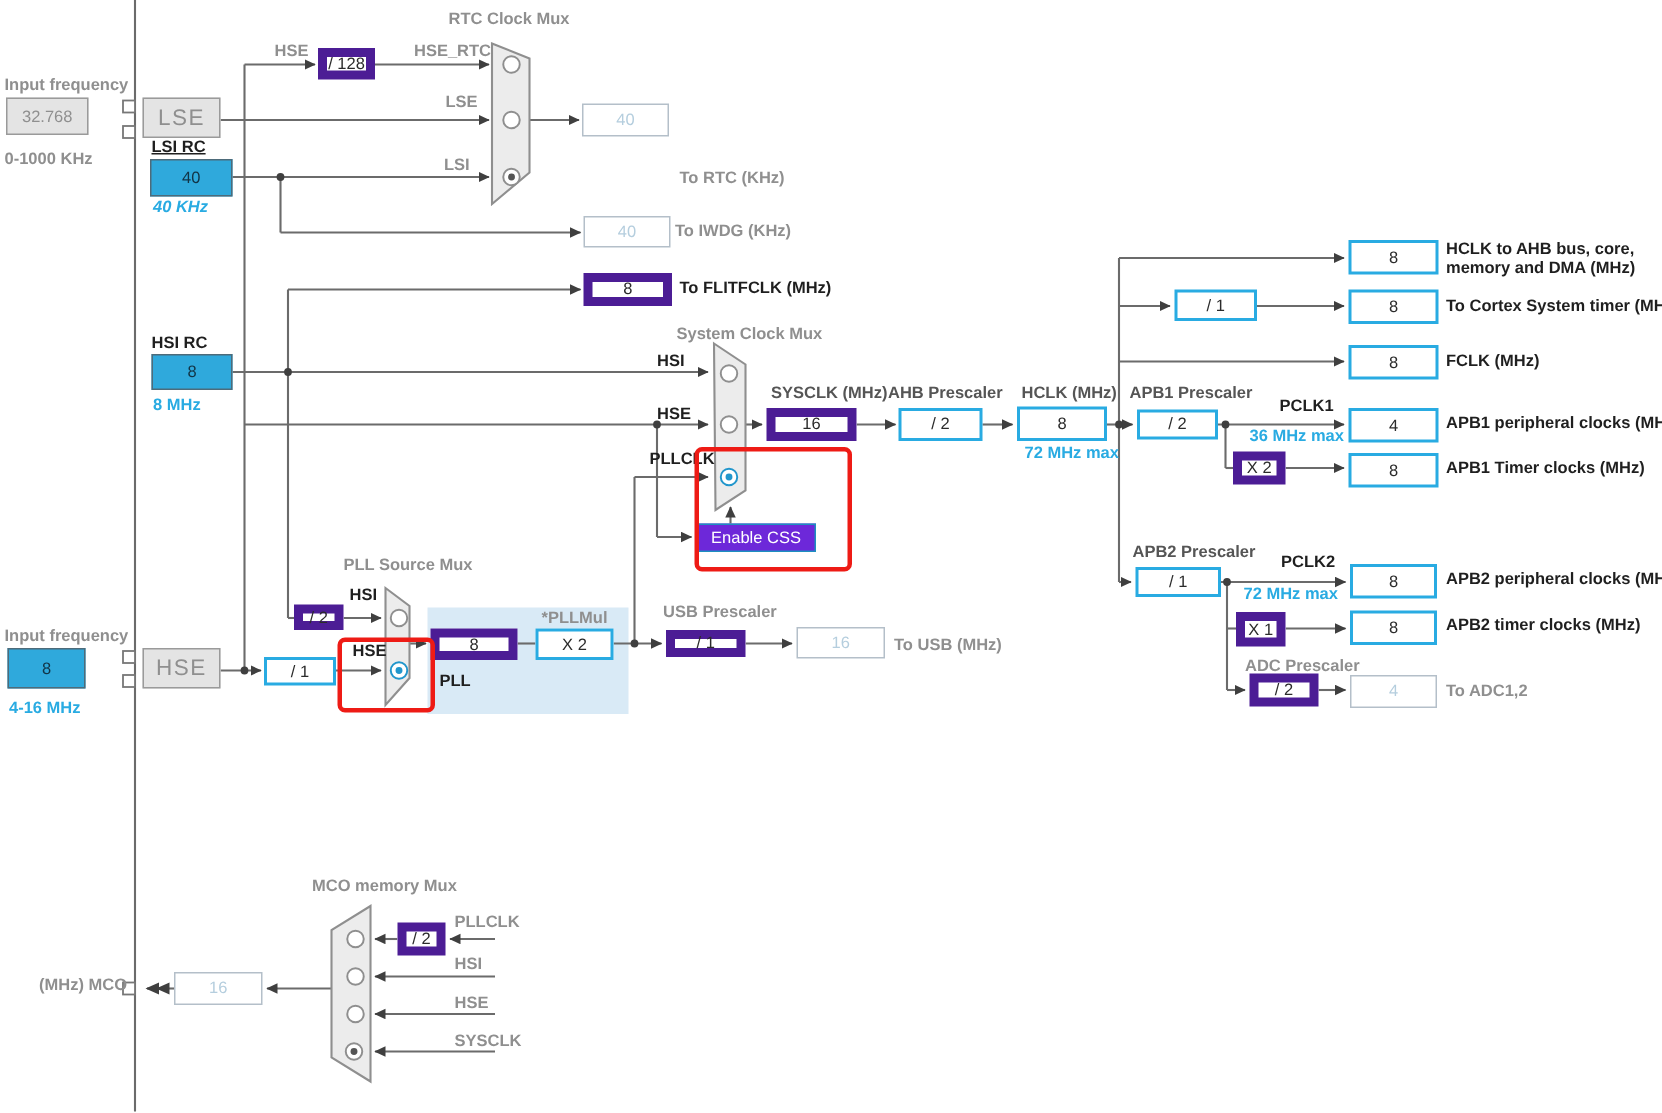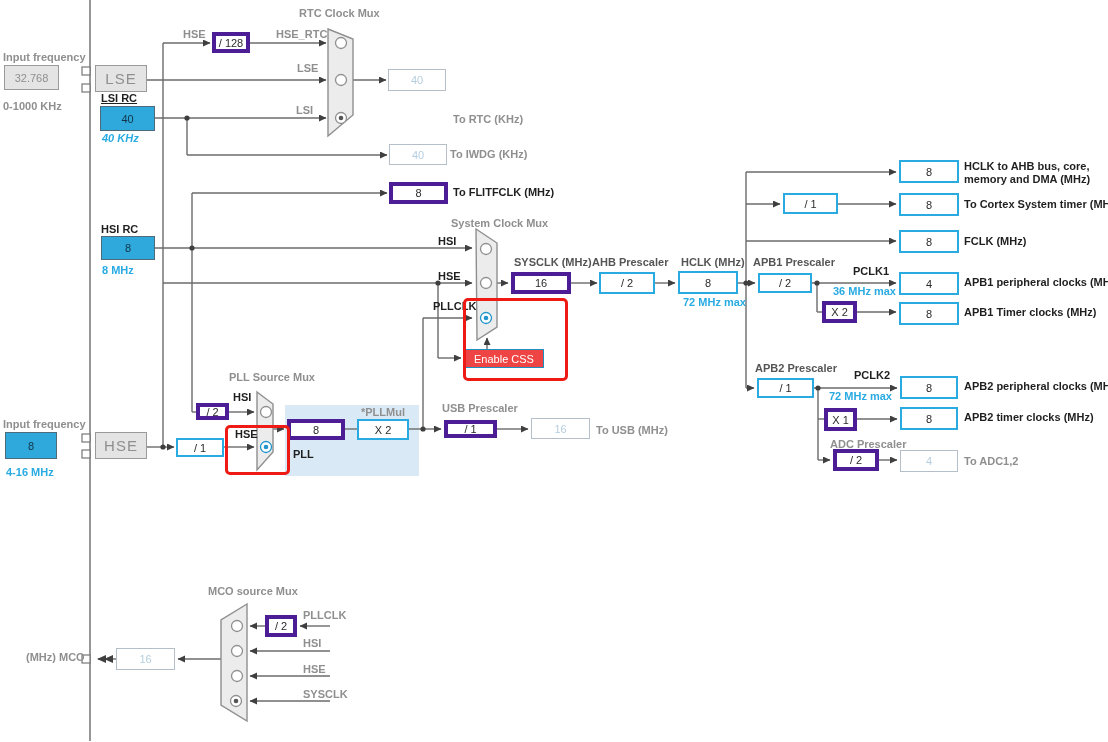--- a/index.html
+++ b/index.html
@@ -1,28 +1,28 @@
 <!DOCTYPE html>
 <html><head>
 <meta charset="utf-8">
 <style>
   html,body{margin:0;padding:0;background:#fff;}
   #stage{position:relative;width:1108px;height:742px;background:#fff;overflow:hidden;
          font-family:"Liberation Sans",sans-serif;}
   .b{position:absolute;box-sizing:border-box;display:flex;align-items:center;justify-content:center;
-     background:#fff;border:4px solid #4c1d95;color:#2b2b2b;font-size:11px;}
+     background:#fff;border:6px solid #4c1d95;color:#2b2b2b;font-size:11px;}
   .bb{border:2px solid #29abe2;}
   .f{border:1px solid #b4bfc9;color:#b5cede;}
   .gf{background:#e4e4e4;border:1px solid #9a9a9a;color:#8f8f8f;}
   .blf{background:#2fa9dc;border:1px solid #4d6b7a;color:#123446;}
   .big{font-size:15px;letter-spacing:1px;}
   .L{position:absolute;font-size:11px;font-weight:bold;white-space:nowrap;line-height:12px;}
   .g{color:#8f8f8f;} .d{color:#555;} .k{color:#1f1f1f;} .u{color:#29abe2;}
   .hl{position:absolute;border:3px solid #ee1b15;border-radius:5px;z-index:40;pointer-events:none;}
-  .btncss{position:absolute;background:#ef4444;color:#fff;display:flex;align-items:center;
+  .btncss{position:absolute;background:#6d28d9;color:#fff;display:flex;align-items:center;
           justify-content:center;font-size:11px;z-index:30;border:1px solid #1d8fc0;box-sizing:border-box;}
   .pllbg{position:absolute;background:#d9eaf6;z-index:0;}
   svg{position:absolute;left:0;top:0;z-index:5;}
   .b,.L{z-index:10;}
 </style>
 </head>
 <body>
 
 <div id="stage">
 
@@ -233,21 +233,21 @@
   <div class="L g" style="left:361px;top:406px;">*PLLMul</div>
   <div class="b" style="left:287px;top:419px;width:58px;height:21px;">8</div>
   <div class="b bb" style="left:357px;top:419px;width:52px;height:21px;">X 2</div>
   <div class="L k" style="left:293px;top:448px;">PLL</div>
 
   <div class="L g" style="left:442px;top:402px;">USB Prescaler</div>
   <div class="b" style="left:444px;top:420px;width:53px;height:18px;">/ 1</div>
   <div class="b f" style="left:531px;top:418px;width:59px;height:21px;">16</div>
   <div class="L g" style="left:596px;top:424px;">To USB (MHz)</div>
 
-  <div class="L g" style="left:208px;top:585px;">MCO source Mux</div>
+  <div class="L g" style="left:208px;top:585px;">MCO memory Mux</div>
   <div class="b" style="left:265px;top:615px;width:32px;height:22px;">/ 2</div>
   <div class="L g" style="left:303px;top:609px;">PLLCLK</div>
   <div class="L g" style="left:303px;top:637px;">HSI</div>
   <div class="L g" style="left:303px;top:663px;">HSE</div>
   <div class="L g" style="left:303px;top:688px;">SYSCLK</div>
   <div class="b f" style="left:116px;top:648px;width:59px;height:22px;">16</div>
   <div class="L g" style="left:26px;top:651px;">(MHz) MCO</div>
 
 </div>
 

